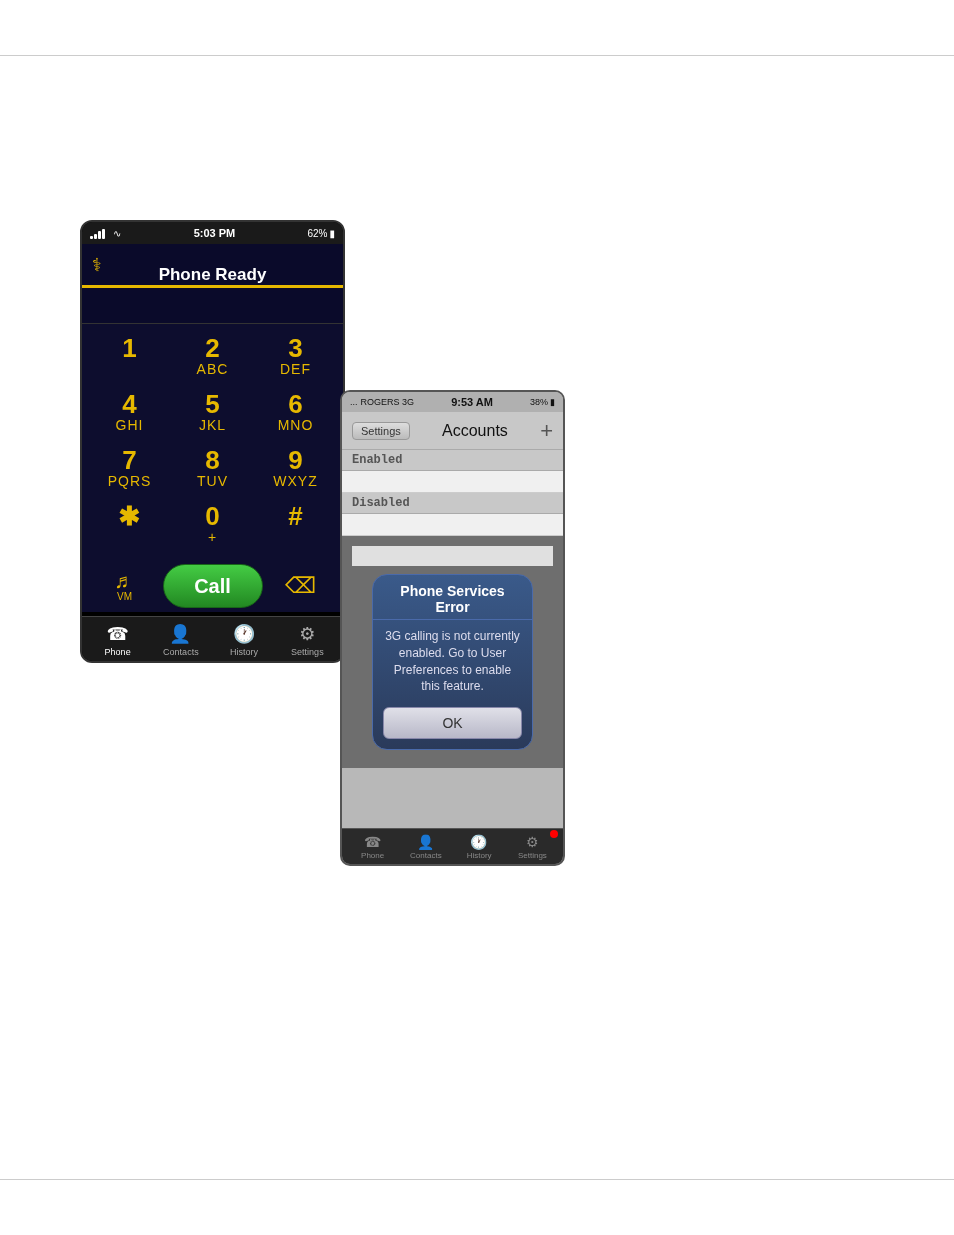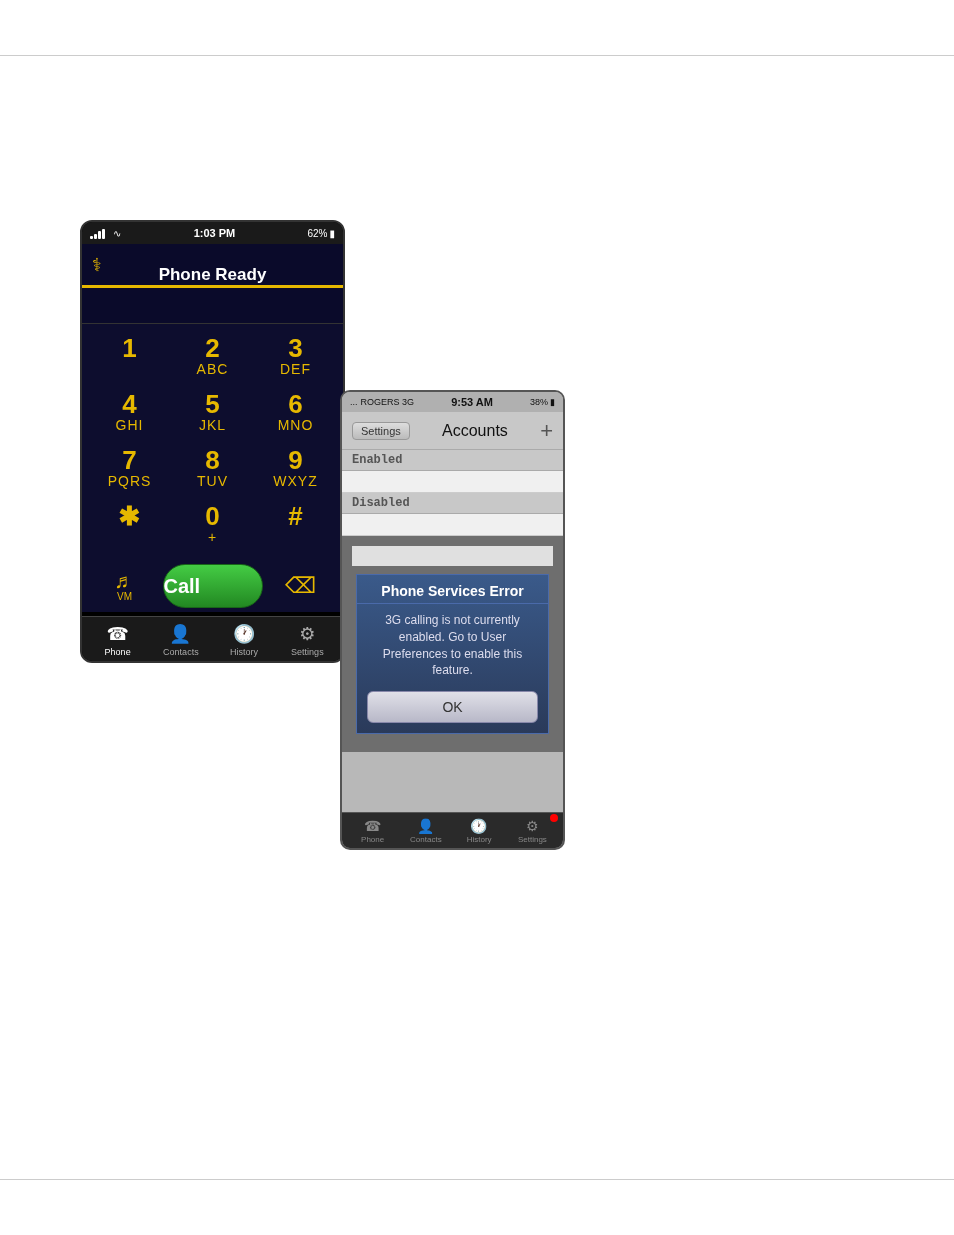--- a/index.html
+++ b/index.html
@@ -170,20 +170,21 @@
     .vm-icon { font-size: 20px; line-height: 1; }
     .vm-label { font-size: 10px; }
 
     .call-button {
       width: 100px;
       height: 44px;
       background: linear-gradient(to bottom, #44cc44, #228822);
       border-radius: 22px;
       display: flex;
       align-items: center;
+      justify-content: center;
       cursor: pointer;
       border: 1px solid #186618;
     }
     .call-button-text {
       color: #fff;
       font-size: 20px;
       font-weight: bold;
     }
 
     .backspace-button {
@@ -323,23 +324,23 @@
     }
     .phone2-modal-bg-content {
       height: 20px;
       background: #e0e0e0;
       margin-bottom: 0;
     }
 
     
     .error-dialog {
       background: linear-gradient(to bottom, #3a5a8a, #2a3a5a);
-      border-radius: 0;
+      border-radius: 15px;
       overflow: hidden;
-      margin: 8px 4px;
+      margin: 8px 20px;
       border: 1px solid #4a6aaa;
     }
     .error-dialog-title {
       text-align: center;
       color: #fff;
       font-size: 14px;
       font-weight: bold;
       padding: 8px 10px 4px;
       border-bottom: 1px solid #4a6aaa;
     }
@@ -418,21 +419,21 @@
   <div class="phone1-statusbar">
     <div class="phone1-statusbar-left">
       <div class="signal-bars">
         <div class="signal-bar" style="height:3px"></div>
         <div class="signal-bar" style="height:5px"></div>
         <div class="signal-bar" style="height:8px"></div>
         <div class="signal-bar" style="height:10px"></div>
       </div>
       <span class="wifi-icon">∿</span>
     </div>
-    <div class="statusbar-time">1:03 PM</div>
+    <div class="statusbar-time">5:03 PM</div>
     <div class="statusbar-battery">
       <span>62%</span>
       <span>▮</span>
     </div>
   </div>
 
   <div class="phone1-header">
     <span class="phone1-header-icon">⚕</span>
     <span class="phone1-header-title">Phone Ready</span>
   </div>

